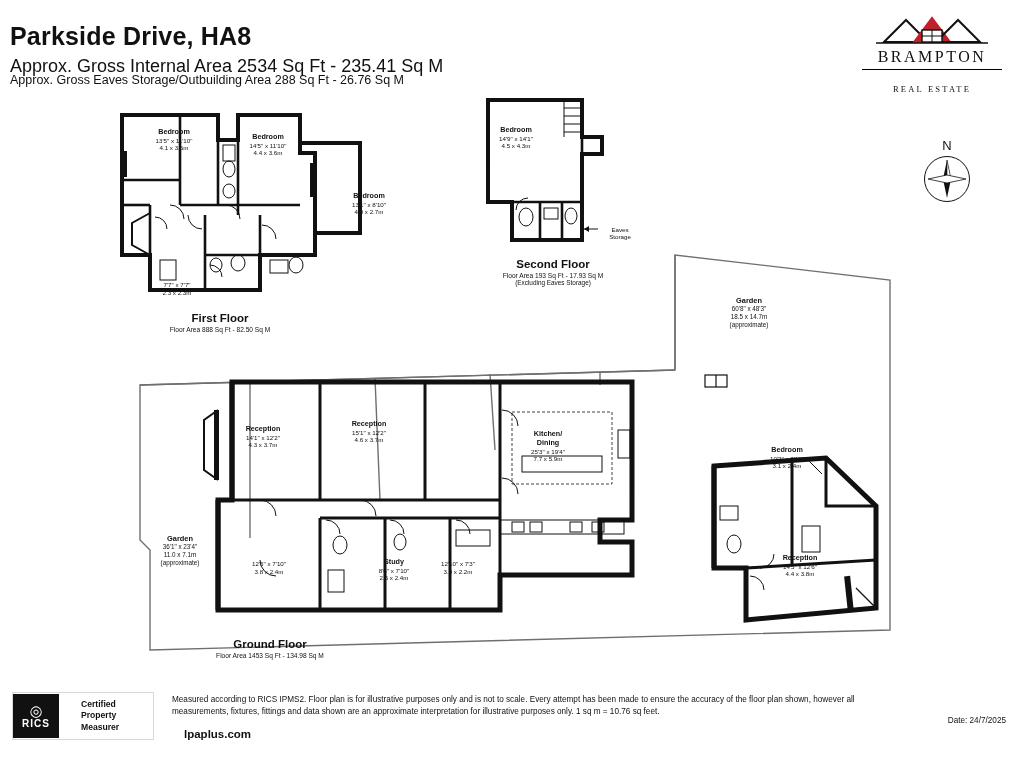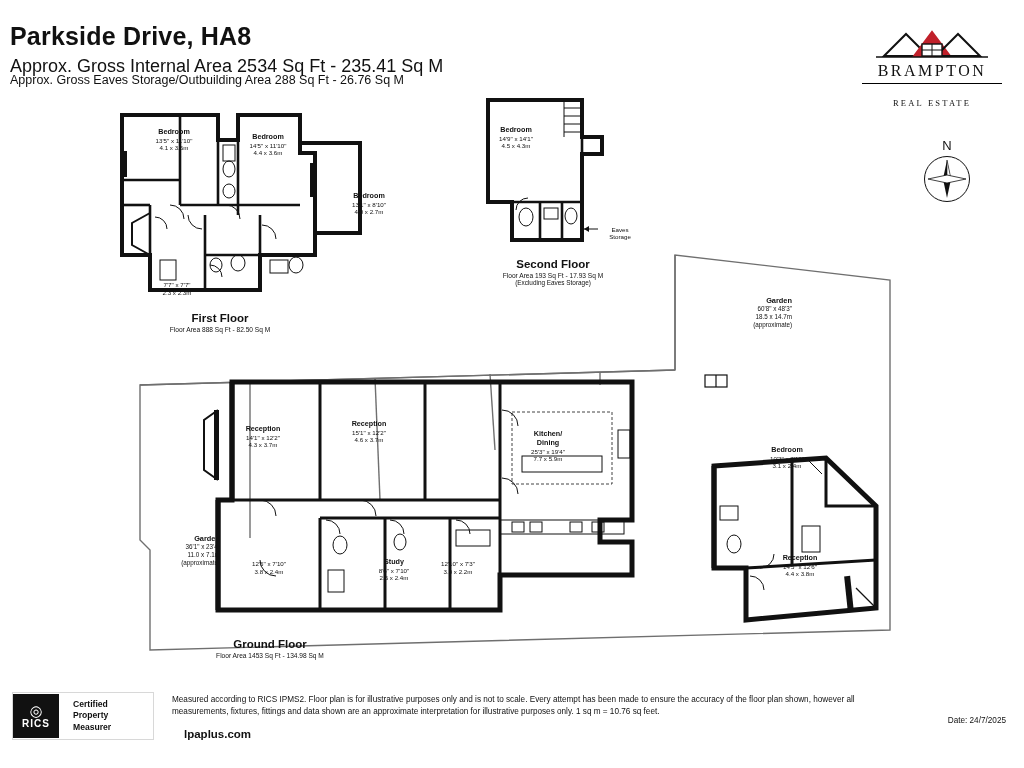--- a/index.html
+++ b/index.html
@@ -11,49 +11,49 @@
     position:relative;
     overflow:hidden;
   }
   .abs{position:absolute;}
   
   #title{left:10px;top:22px;font-size:25px;font-weight:bold;letter-spacing:.2px;}
   #sub1{left:10px;top:56px;font-size:18px;}
   #sub2{left:10px;top:73px;font-size:12.5px;}
 
   
-  #logo{right:22px;top:26px;width:140px;text-align:center;}
+  #logo{right:22px;top:12px;width:140px;text-align:center;}
   #logo .roofs{height:34px;position:relative;}
   #logo .brand{font-family:"Liberation Serif", serif;font-size:16px;letter-spacing:2.5px;margin-top:2px;}
   #logo .sub{font-family:"Liberation Serif", serif;font-size:8.5px;letter-spacing:2.2px;margin-top:3px;border-top:1px solid #000;padding-top:14px;}
 
   
   #compass{left:918px;top:138px;width:58px;text-align:center;}
   #compass .n{font-size:13px;margin-bottom:3px;}
   #compass .rose{width:44px;height:44px;border:1.5px solid #111;border-radius:50%;margin:0 auto;position:relative;background:#fff;}
 
   
   .room{position:absolute;text-align:center;line-height:1.22;}
   .room .nm{font-size:7.2px;font-weight:bold;}
   .room .dim{font-size:6.2px;}
   .floorlabel{position:absolute;text-align:center;}
   .floorlabel .t{font-size:11.5px;font-weight:bold;}
   .floorlabel .a{font-size:6.6px;margin-top:2px;}
   .floorlabel .a2{font-size:6.4px;}
-  .gardenlabel{position:absolute;text-align:right;line-height:1.25;}
+  .gardenlabel{position:absolute;text-align:center;line-height:1.25;}
   .gardenlabel .nm{font-size:7.4px;font-weight:bold;}
   .gardenlabel .dim{font-size:6.3px;}
   .tiny{position:absolute;font-size:6.2px;text-align:center;line-height:1.2;}
 
   
   #rics{left:12px;top:692px;width:140px;height:46px;border:1px solid #d8d8d8;display:flex;align-items:center;}
   #rics .mark{width:46px;height:44px;background:#111;color:#fff;display:flex;align-items:center;justify-content:center;flex-direction:column;}
   #rics .mark .g{font-size:15px;line-height:1;}
   #rics .mark .r{font-size:10px;font-weight:bold;letter-spacing:1px;}
-  #rics .txt{font-size:8.6px;font-weight:bold;padding-left:14px;line-height:1.35;}
+  #rics .txt{font-size:8.6px;font-weight:bold;padding-left:22px;line-height:1.35;}
   #disclaimer{left:172px;top:694px;width:700px;font-size:8.2px;line-height:1.45;}
   #website{left:184px;top:728px;font-size:11.5px;font-weight:bold;}
   #date{right:18px;top:716px;font-size:8.2px;padding-left:46px;}
 
   svg{display:block;}
 </style>
 </head>
 <body>
 
 <div class="abs" id="title">Parkside Drive, HA8</div>

